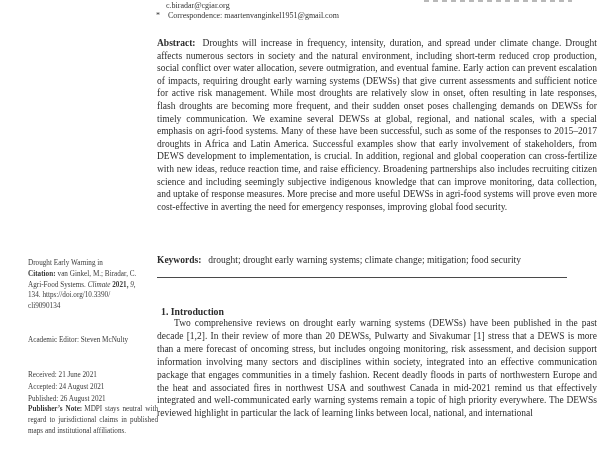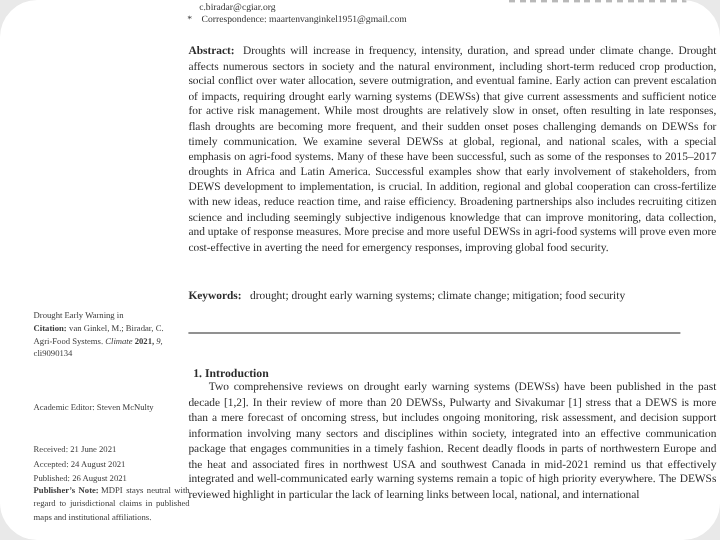--- a/index.html
+++ b/index.html
@@ -1,37 +1,36 @@
 <!DOCTYPE html>
 <html><head>
 <meta charset="utf-8">
 <style>
   html,body{margin:0;padding:0;background:#e9e9e9;}
   .page{
     position:relative;width:600px;height:450px;background:#ffffff;
     overflow:hidden;color:#2c2c2c;
     font-family:"Liberation Serif","DejaVu Serif",serif;
     filter:blur(0.3px);
-    border-radius:31px;
   }
   .abs{position:absolute;}
   p{margin:0;}
   
   .remnant{
     left:424px;top:0;width:148px;height:2px;
     background:repeating-linear-gradient(90deg,#9a9a9a 0 5px,transparent 5px 9px);
     opacity:.7;
   }
   .email-line{left:166px;top:1px;font-size:8px;line-height:10px;color:#333;}
   .corr-line{left:156px;top:11px;font-size:8px;line-height:10px;color:#333;display:flex;}
   .corr-line .star{width:12px;display:inline-block;}
   
   .main-col{left:157px;width:440px;}
   .abstract{top:37px;font-size:9.5px;line-height:12.6px;text-align:justify;}
-  .keywords{top:241px;font-size:9.5px;line-height:12px;}
+  .keywords{top:254px;font-size:9.5px;line-height:12px;}
   .lbl{font-weight:bold;margin-right:7px;}
   .rule{left:157px;top:277px;width:410px;height:0;border-top:1px solid #4a4a4a;}
   .intro-head{top:302px;font-size:9.8px;font-weight:bold;line-height:12px;}
   .intro-para{top:317px;font-size:9.5px;line-height:12.9px;text-align:justify;text-indent:17px;}
   
   .side{left:28px;width:130px;font-size:7.2px;line-height:10.8px;color:#3a3a3a;}
   .side .lbl{margin-right:2px;}
   .cit{top:258px;}
   .cit .line{white-space:nowrap;}
   .ed{top:335px;}
@@ -67,20 +66,21 @@
   <p class="abs main-col intro-para">Two comprehensive reviews on drought early warning systems (DEWSs) have been published in the past decade [1,2]. In their review of more than 20 DEWSs, Pulwarty and Sivakumar [1] stress that a DEWS is more than a mere forecast of oncoming stress, but includes ongoing monitoring, risk assessment, and decision support information involving many sectors and disciplines within society, integrated into an effective communication package that engages communities in a timely fashion. Recent deadly floods in parts of northwestern Europe and the heat and associated fires in northwest USA and southwest Canada in mid-2021 remind us that effectively integrated and well-communicated early warning systems remain a topic of high priority everywhere. The DEWSs reviewed highlight in particular the lack of learning links between local, national, and international</p>
 
   <div class="abs side cit">
     <div class="line">Drought Early Warning in</div>
     <div class="line">
       <b class="lbl">Citation:</b><span>van Ginkel, M.; Biradar,&nbsp;C.</span>
     </div>
     <div class="line">
       <span>Agri-Food Systems. </span><i>Climate </i><b>2021, </b><i>9,</i>
     </div>
+    <div class="line">134. https://doi.org/10.3390/</div>
     <div class="line">cli9090134</div>
   </div>
 
   <div class="abs side ed">
     <span>Academic Editor:</span>
     <span>Steven McNulty</span>
   </div>
 
   <div class="abs side dates">
     <div>

